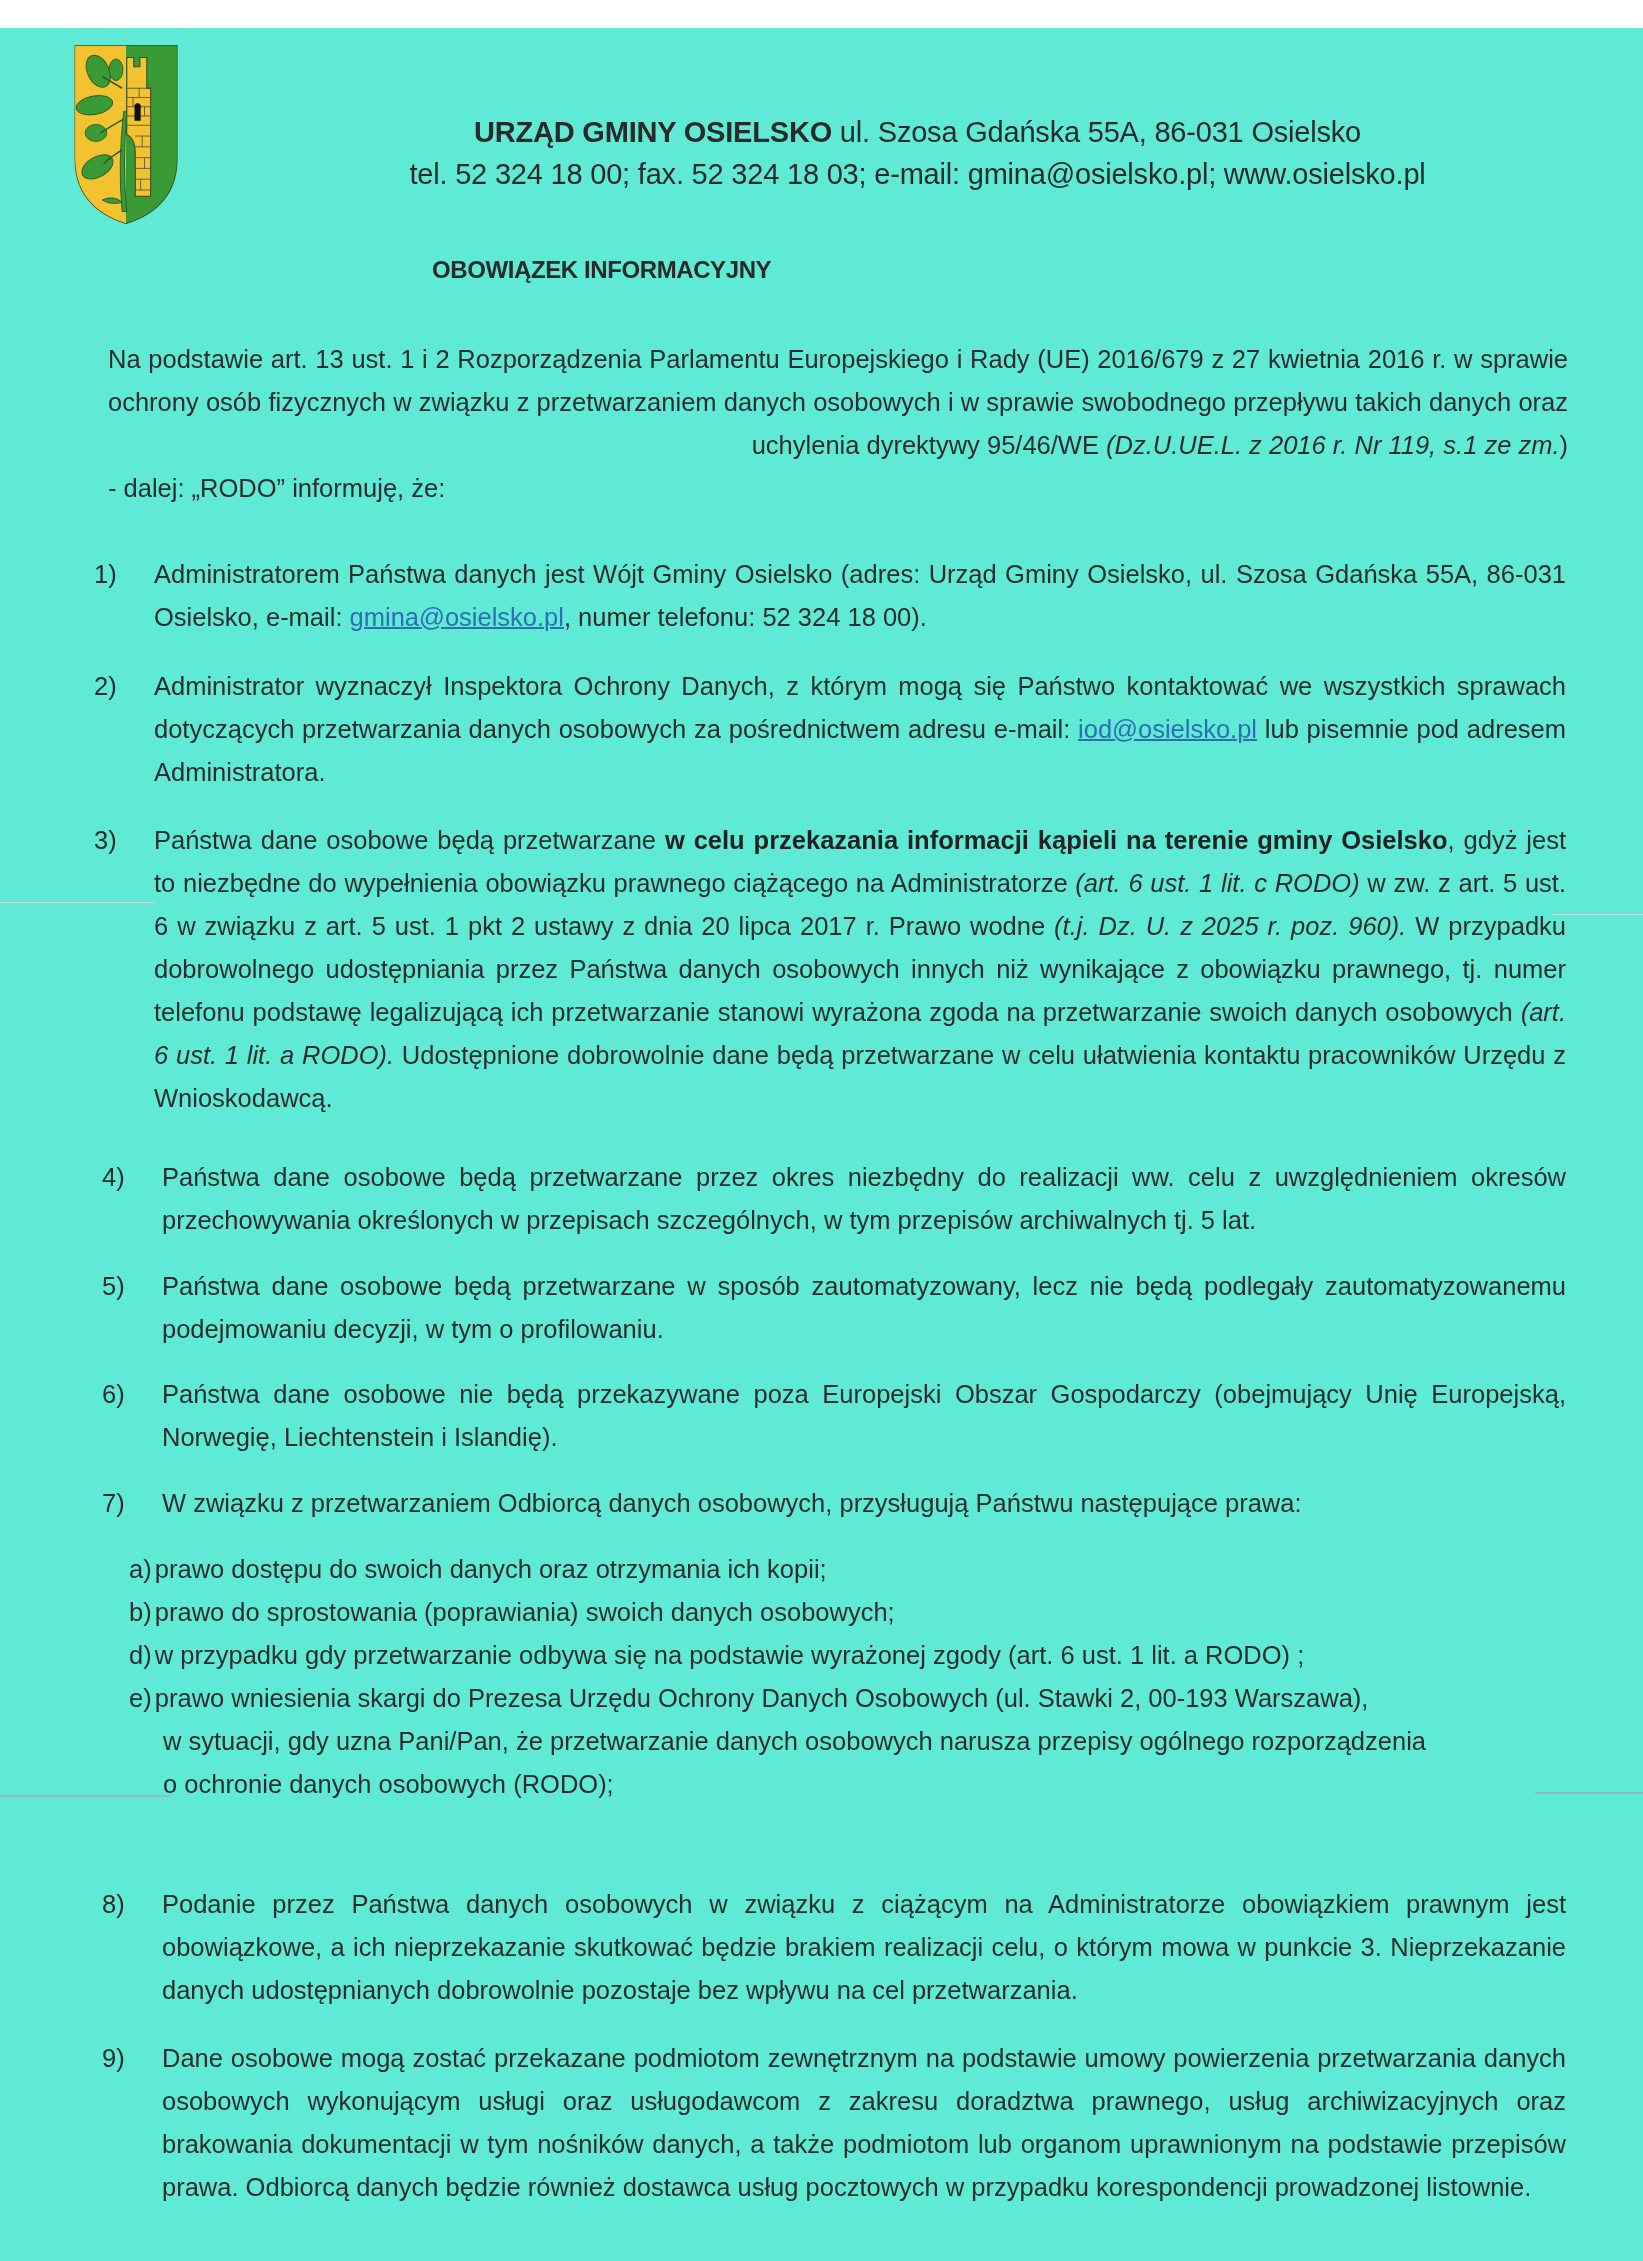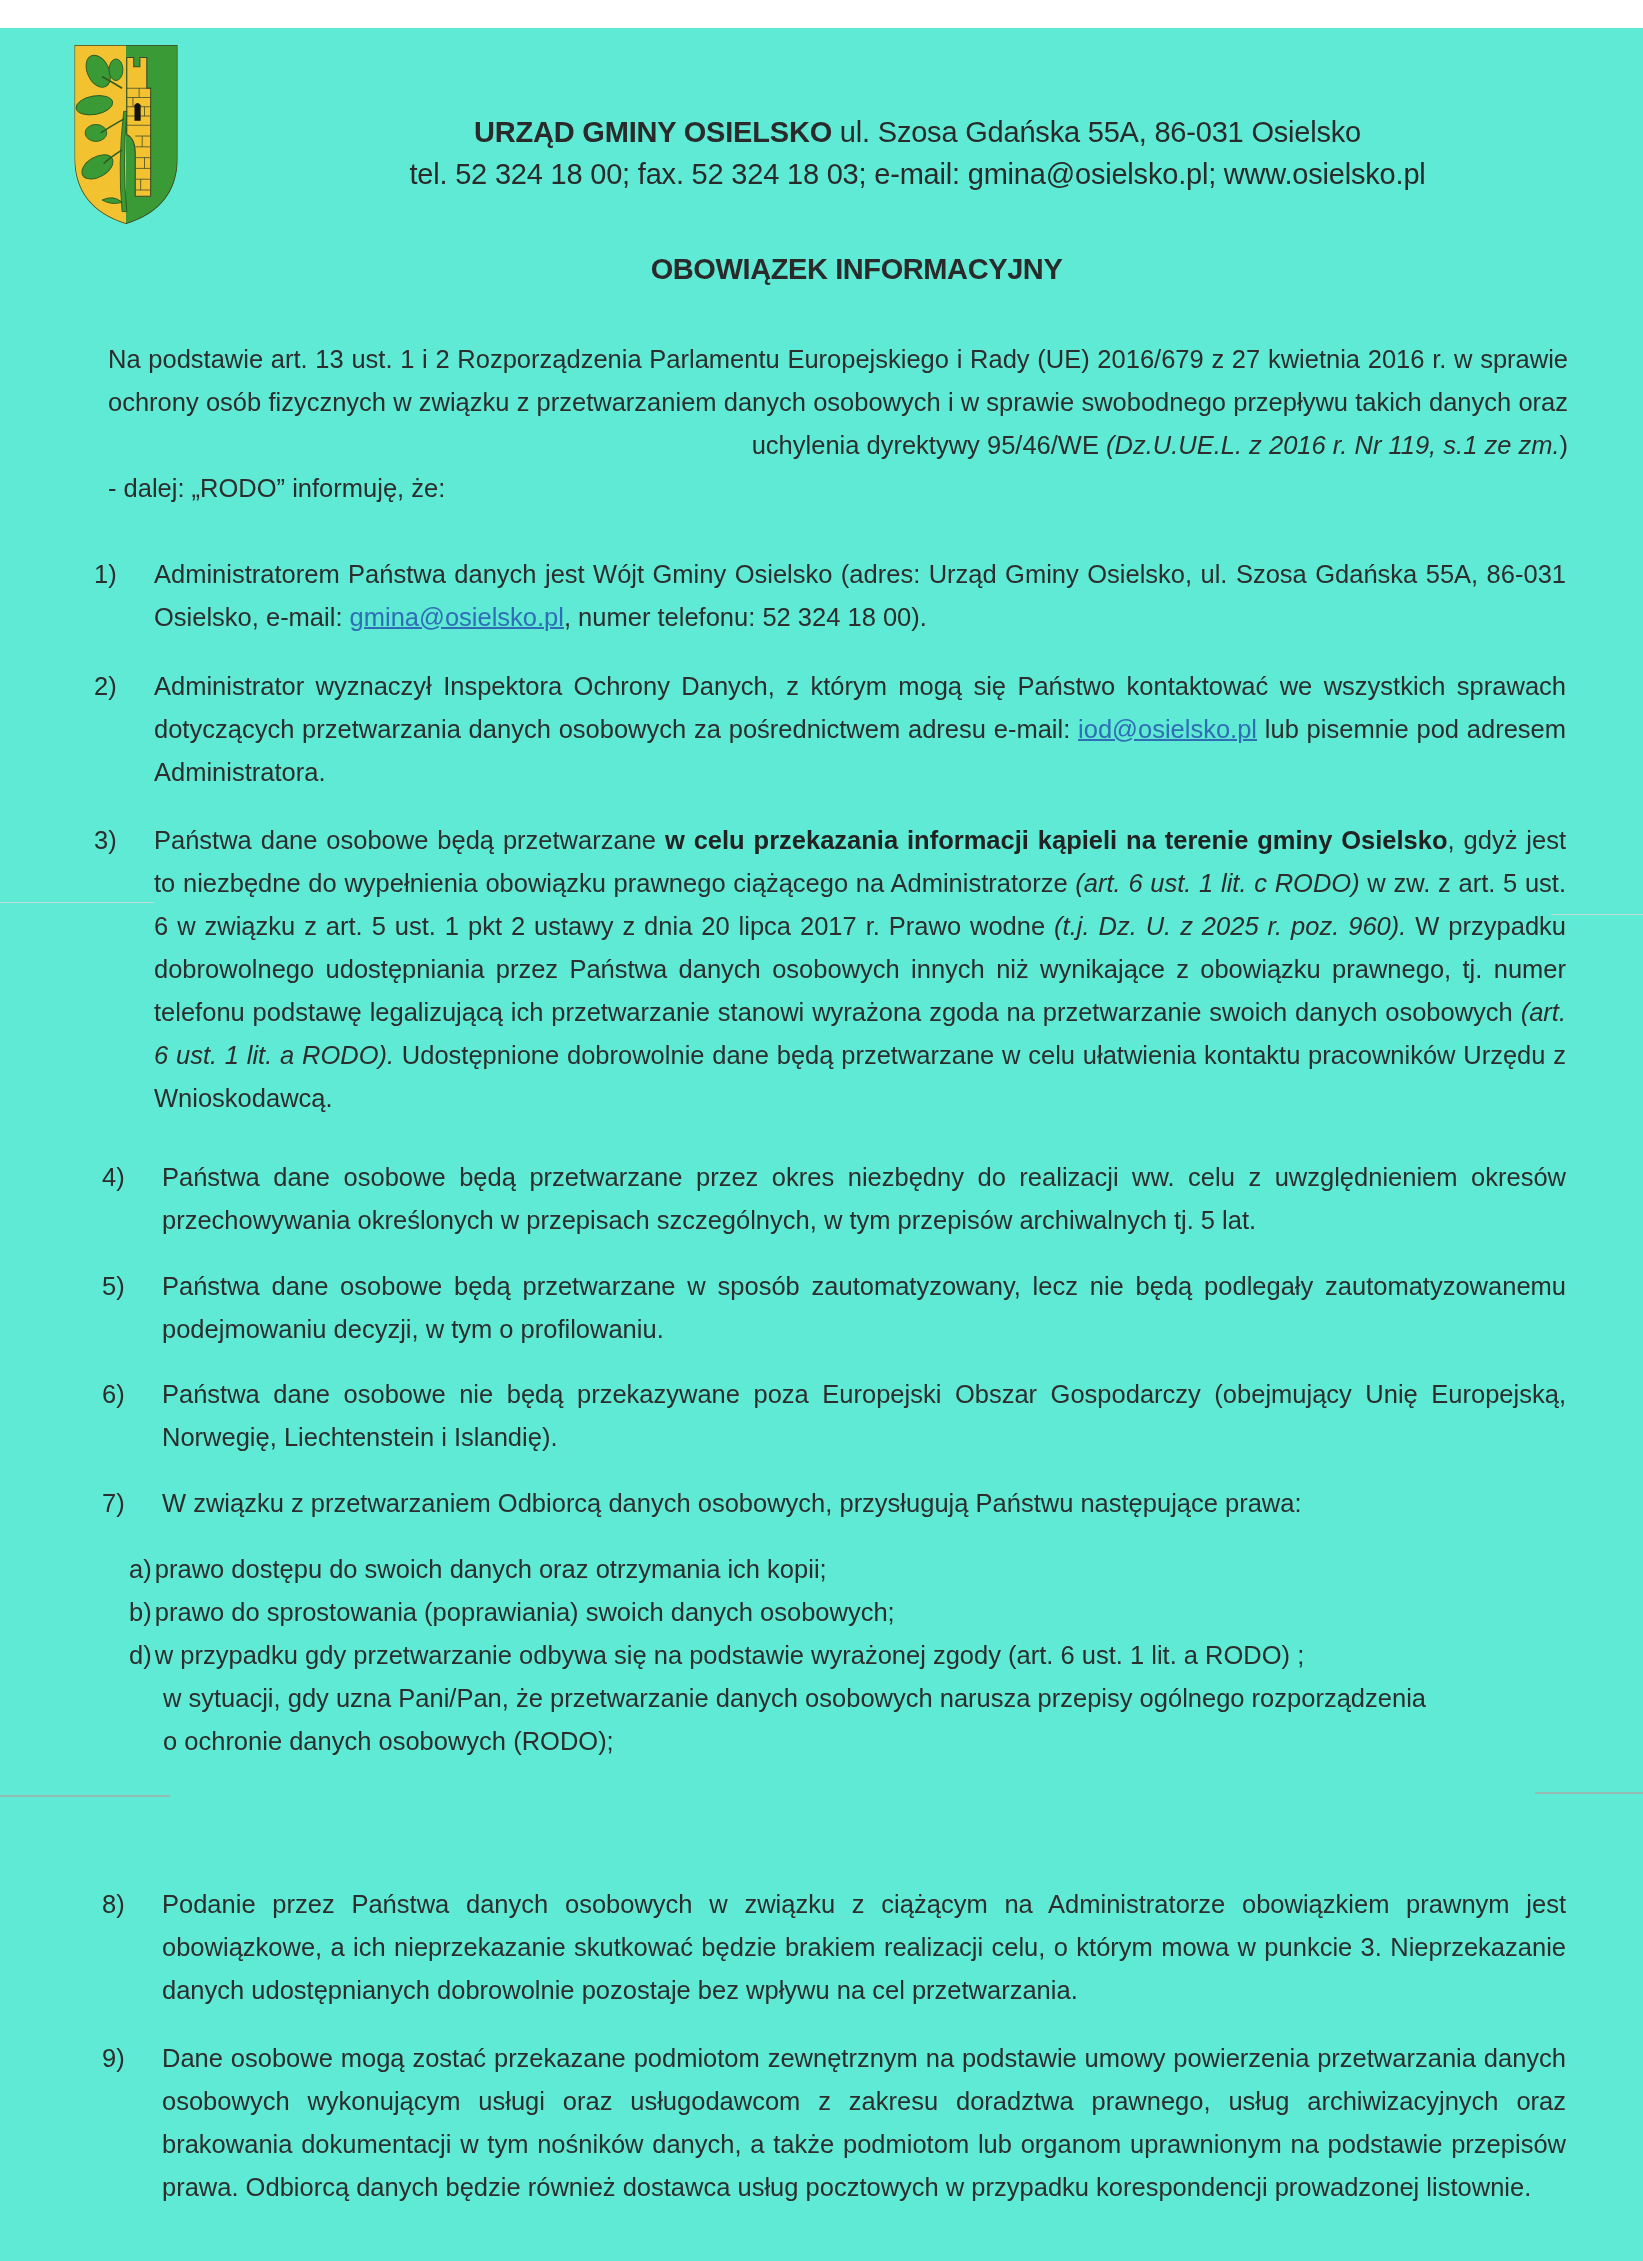--- a/index.html
+++ b/index.html
@@ -12,21 +12,21 @@
 
     
     .crest { position: absolute; left: 71px; top: 14px; width: 110px; height: 185px; }
 
     
     .hdr { position: absolute; left: 231px; width: 1373px; text-align: center; font-size: 29px; line-height: 39px; color: #2a2a2a; letter-spacing: -0.2px; }
     .hdr.l1 { top: 85px; }
     .hdr.l2 { top: 127px; }
     .hdr b { font-weight: bold; }
 
-    .title { position: absolute; left: 432px; width: 849px; top: 222px; text-align: center; font-size: 29px; font-weight: bold; line-height: 39px; color: #2a2a2a; letter-spacing: -0.4px; }
+    .title { position: absolute; left: 432px; width: 849px; top: 222px; text-align: left; font-size: 24px; font-weight: bold; line-height: 39px; color: #2a2a2a; letter-spacing: -0.4px; }
 
     
     .txt { font-size: 25.5px; line-height: 43px; color: #2d2d2d; }
     .intro { position: absolute; left: 108px; width: 1460px; top: 310px; text-align: justify; }
     .intro .last { text-align: left; }
 
     .item { position: absolute; width: 1412px; }
     .item .num { position: absolute; left: -60px; top: 0; }
     .item .body { text-align: justify; text-align-last: left; }
     .link { color: #2f6db5; text-decoration: underline; text-decoration-thickness: 1.5px; }
@@ -138,20 +138,21 @@
 
   <div class="item txt" style="left:162px; top:1454px; width:1404px;">
     <span class="num">7)</span>
     <div class="body">W związku z przetwarzaniem Odbiorcą danych osobowych, przysługują Państwu następujące prawa:</div>
   </div>
 
   <div class="sub txt" style="top:1520px;">
     <div><span class="lbl">a)</span><span>prawo dostępu do swoich danych oraz otrzymania ich kopii;</span></div>
     <div><span class="lbl">b)</span><span>prawo do sprostowania (poprawiania) swoich danych osobowych;</span></div>
     <div><span class="lbl">d)</span><span>w przypadku gdy przetwarzanie odbywa się na podstawie wyrażonej zgody (art. 6 ust. 1 lit. a RODO) ;</span></div>
+    <div><span class="lbl">e)</span><span>prawo wniesienia skargi do Prezesa Urzędu Ochrony Danych Osobowych (ul. Stawki 2, 00-193 Warszawa),</span></div>
     <div class="cont">w sytuacji, gdy uzna Pani/Pan, że przetwarzanie danych osobowych narusza przepisy ogólnego rozporządzenia</div>
     <div class="cont">o ochronie danych osobowych (RODO);</div>
   </div>
 
   <div class="item txt" style="left:162px; top:1855px; width:1404px;">
     <span class="num">8)</span>
     <div class="body">Podanie przez Państwa danych osobowych w związku z ciążącym na Administratorze obowiązkiem prawnym jest obowiązkowe, a ich nieprzekazanie skutkować będzie brakiem realizacji celu, o którym mowa w punkcie 3. Nieprzekazanie danych udostępnianych dobrowolnie pozostaje bez wpływu na cel przetwarzania.</div>
   </div>
 
   <div class="item txt" style="left:162px; top:2009px; width:1404px;">

